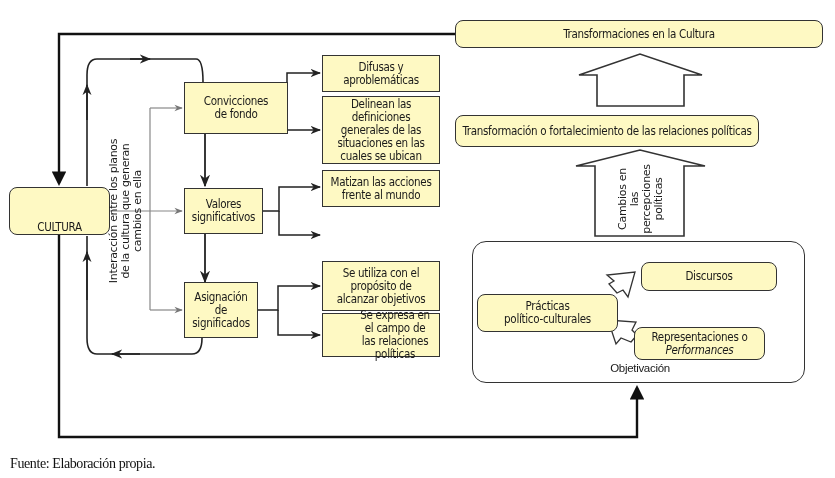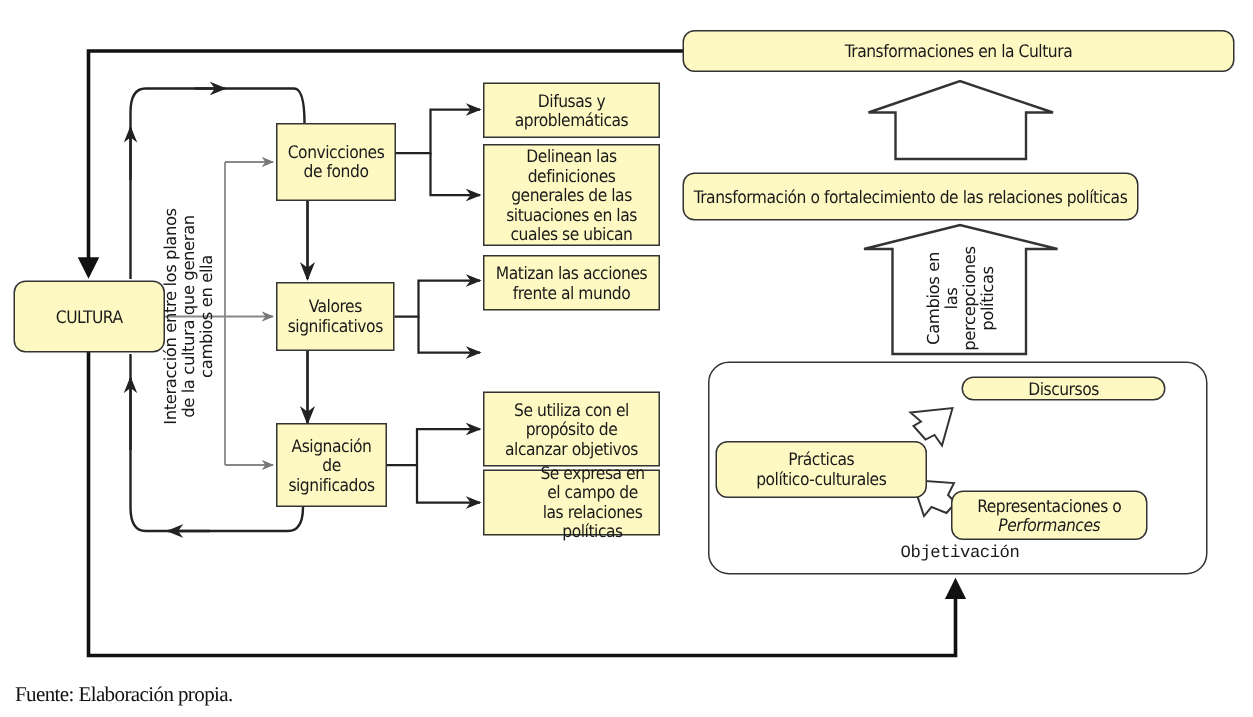--- a/index.html
+++ b/index.html
@@ -13,21 +13,21 @@
   }
   .box span { display: block; padding: 0 2px; }
   .rounded { border-radius: 8px; }
   .rounded-lg { border-radius: 14px; }
   .caption { position: absolute; left: 10px; top: 456px; font-family: Liberation Serif, serif; font-size: 14px; letter-spacing: -0.4px; color: #111; }
   .vlabel {
     position: absolute; font-family: "DejaVu Sans", sans-serif; font-size: 11px; line-height: 12px;
     letter-spacing: -0.3px; text-align: center; white-space: nowrap;
     transform-origin: center center; transform: rotate(-90deg);
   }
-  .plain { position: absolute; font-family: Liberation Mono, monospace; font-size: 11.5px; letter-spacing: -0.3px; text-align: center; }
+  .plain { position: absolute; font-family: Liberation Sans, sans-serif; font-size: 11.5px; letter-spacing: -0.3px; text-align: center; }
   .italic { font-style: italic; }
 </style>
 </head>
 <body>
 
 <div id="diagram">
 
   <svg width="835" height="478" style="position:absolute;left:0;top:0">
     <defs>
       <marker id="ah" viewBox="0 0 10 10" refX="9" refY="5" markerWidth="7" markerHeight="7" orient="auto-start-reverse">
@@ -71,31 +71,31 @@
     <path d="M278,310 L278,335 L320,335" fill="none" stroke="#222" stroke-width="1.5" marker-end="url(#ah)"></path>
 
     <path d="M597,106 L597,75 L579,75 L640,54 L702,75 L684,75 L684,106 Z" fill="#fff" stroke="#333" stroke-width="1.6"></path>
 
     <path d="M595,236 L595,166 L576,166 L640,150 L705,166 L684,166 L684,236 Z" fill="#fff" stroke="#333" stroke-width="1.6"></path>
 
     <path d="M617,293 L609,284 L614,281 L607,275 L635,272 L628,297 L623,290 Z" fill="#fff" stroke="#333" stroke-width="1.3"></path>
     <path d="M631,342 L637,335 L632,330 L636,322 L608,320 L616,344 L621,338 Z" fill="#fff" stroke="#333" stroke-width="1.3"></path>
   </svg>
 
-  <div class="box rounded" style="left:9px;top:187px;width:101px;height:48px;">
+  <div class="box rounded" style="left:9px;top:187px;width:101px;height:48px;align-items:flex-end;">
     <span>CULTURA</span>
   </div>
 
   <div class="vlabel" style="left:38px;top:193px;width:176px;height:36px;">
     <div>Interacción entre los planos</div>
     <div>de la cultura que generan</div>
     <div>cambios en ella</div>
   </div>
 
-  <div class="box" style="left:184px;top:82px;width:80px;height:52px;">
+  <div class="box" style="left:184px;top:82px;width:104px;height:52px;">
     <span>
         <span>Convicciones</span>
         <span>de fondo</span>
       </span>
   </div>
   <div class="box" style="left:184px;top:282px;width:74px;height:56px;">
     <span>
         <span>Asignación</span>
         <span>de</span>
         <span>significados</span>
@@ -140,21 +140,21 @@
 
   <div class="box rounded-lg" style="left:472px;top:241px;width:333px;height:142px;background:transparent;"></div>
   <div class="plain" style="left:590px;top:362px;width:100px;">Objetivación</div>
 
   <div class="box rounded" style="left:477px;top:294px;width:141px;height:38px;">
     <span>
         <span>Prácticas</span>
         <span>político-culturales</span>
       </span>
   </div>
-  <div class="box rounded" style="left:641px;top:251px;width:136px;height:16px;">
+  <div class="box rounded" style="left:641px;top:262px;width:136px;height:29px;">
     <span>Discursos</span>
   </div>
   <div class="box rounded" style="left:634px;top:327px;width:131px;height:33px;">
     <span>
         <span>Representaciones o</span>
         <span class="italic">Performances</span>
       </span>
   </div>
 
   <div class="caption">Fuente: Elaboración propia.</div>

